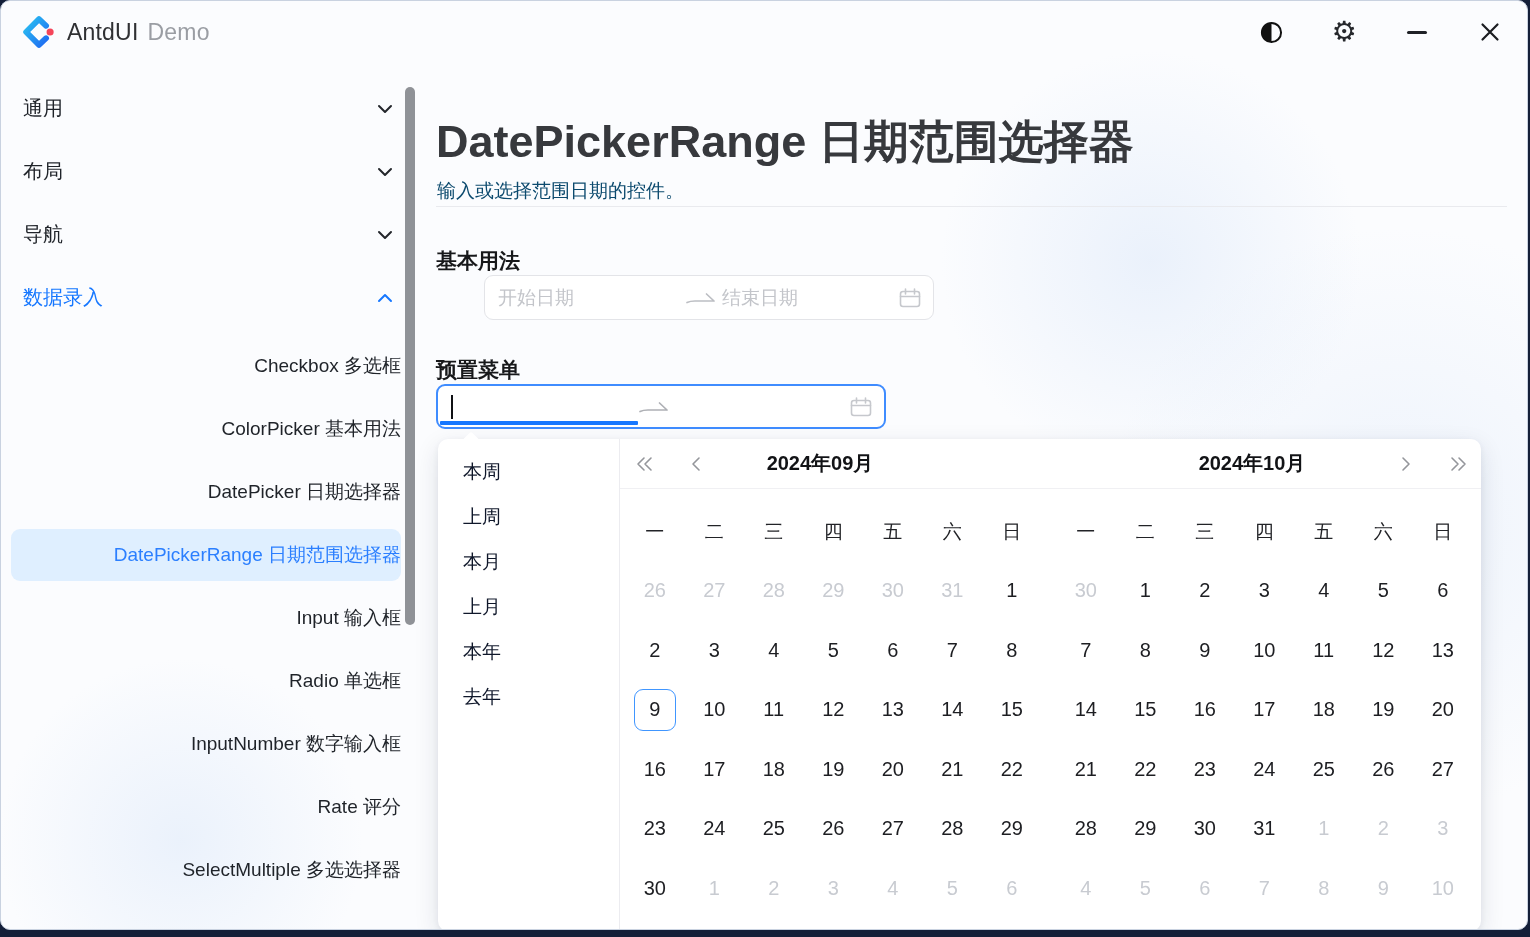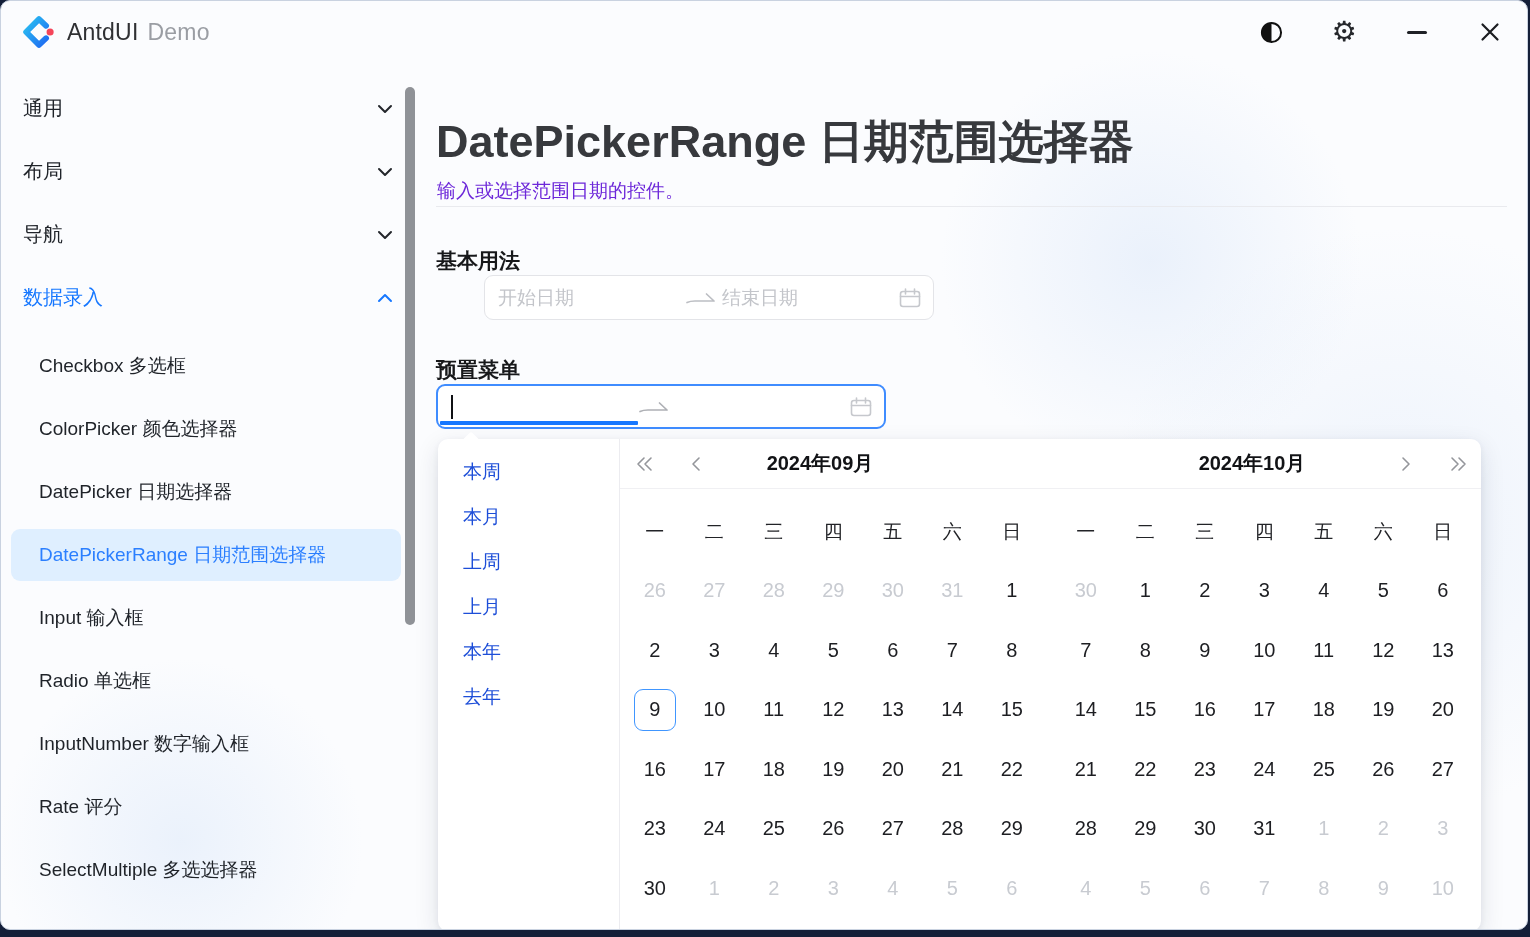--- a/index.html
+++ b/index.html
@@ -29,50 +29,50 @@
   .tb-btn{width:32px;height:32px;display:flex;align-items:center;justify-content:center;margin-left:41px;cursor:pointer;color:#1f2126;}
   .gear-glyph{font-size:28px;line-height:1;color:#26282c;}
   .min-bar{width:20px;height:3px;background:#1f2126;border-radius:2px;}
   
   .sidebar{position:absolute;left:0;top:62px;width:420px;bottom:20px;padding-top:14px;box-sizing:border-box;
     display:flex;flex-direction:column;overflow:hidden;}
   .side-group{height:63px;flex:0 0 63px;display:flex;align-items:center;justify-content:space-between;
     padding:0 28px 0 22px;font-size:20px;color:#1f2329;cursor:pointer;}
   .side-group.active{color:#1677ff;}
   .side-item{height:52px;flex:0 0 52px;margin:11px 20px 0 10px;padding-left:28px;display:flex;align-items:center;
-    border-radius:9px;font-size:19px;color:#1f2329;cursor:pointer;}
+    border-radius:9px;font-size:19px;color:#1f2329;cursor:pointer;justify-content:flex-end;}
   .side-item.selected{background:#dfefff;color:#2b7fff;}
   .chev{flex:0 0 auto;}
   .side-scrollbar{position:absolute;left:403px;top:76px;width:12px;height:846px;}
   .side-scroll-thumb{position:absolute;left:1px;top:10px;width:10px;height:538px;background:#8f9297;border-radius:6px;}
   
   .main{position:absolute;left:435px;top:62px;right:0;bottom:7px;}
   .page-title{position:absolute;left:0;top:22px;font-size:45px;font-weight:600;color:#37393d;line-height:54px;}
-  .page-desc{position:absolute;left:1px;top:96px;font-size:19px;color:#6d28d9;}
+  .page-desc{position:absolute;left:1px;top:96px;font-size:19px;color:#0c4a6e;}
   .divider{position:absolute;left:0;right:20px;top:143px;height:1px;background:#e9eaee;}
   .sec-heading{position:absolute;left:0;font-size:21px;font-weight:600;color:#17181a;line-height:26px;}
   .sec-heading.h1{top:168px;}
   .sec-heading.h2{top:277px;}
   .range-input{position:absolute;left:0;width:450px;height:45px;box-sizing:border-box;background:#fff;border-radius:9px;}
   .range-input.idle{top:212px;border:1.5px solid #e3e4e8;margin-left:48px;}
   .range-input.focused{top:321px;border:2.5px solid #3f8cff;}
   .ph{position:absolute;top:0;height:100%;display:flex;align-items:center;font-size:19px;color:#c3c5ca;}
   .ph.start{left:13px;}
   .ph.end{left:237px;}
   .swap-arrow{position:absolute;left:200px;top:50%;transform:translateY(-50%);}
   .cal-glyph{position:absolute;right:12px;top:50%;transform:translateY(-50%);}
   .caret-bar{position:absolute;left:13px;top:50%;transform:translateY(-50%);width:2px;height:24px;background:#101114;}
   .active-underline{position:absolute;left:2px;bottom:2px;width:198px;height:4px;background:#1677ff;border-radius:1px;}
   
   .popover{position:absolute;left:437px;top:438px;width:1043px;height:492px;background:#fff;border-radius:10px;
     box-shadow:0 8px 24px rgba(15,30,60,.12),0 2px 6px rgba(15,30,60,.06);}
   .popover::before{content:'';position:absolute;top:-5px;left:27px;width:12px;height:12px;background:#fff;
     transform:rotate(45deg);border-radius:2px;}
   .presets{position:absolute;left:0;top:10px;width:181px;}
-  .preset-item{height:45px;display:flex;align-items:center;padding-left:25px;font-size:19px;color:#1d4ed8;cursor:pointer;}
+  .preset-item{height:45px;display:flex;align-items:center;padding-left:25px;font-size:19px;color:#0f172a;cursor:pointer;}
   .vdiv{position:absolute;left:181px;top:0;bottom:0;width:1px;background:#ececf0;}
   .cal-header{position:absolute;left:182px;right:0;top:0;height:49px;border-bottom:1px solid #f0f0f3;text-decoration:underline;}
   .nav-btn{position:absolute;top:0;height:49px;width:24px;display:flex;align-items:center;justify-content:center;cursor:pointer;}
   .nav-prev-year{left:13px;} .nav-prev-month{left:64px;}
   .nav-next-month{left:774px;} .nav-next-year{left:826px;}
   .m-title{position:absolute;top:0;height:49px;line-height:49px;font-size:20px;font-weight:700;color:#121316;transform:translateX(-50%);}
   .m-title.t0{left:200px;} .m-title.t1{left:632px;}
   .month{position:absolute;top:0;width:417px;height:100%;}
   .month.m0{left:187px;} .month.m1{left:618px;}
   .weekdays{position:absolute;left:0;top:71px;display:grid;grid-template-columns:repeat(7,59.5px);height:44px;}
@@ -148,21 +148,21 @@
       <div class="side-group active">
         <span>数据录入</span>
         <svg class="chev" width="16" height="10" viewBox="0 0 16 10">
           <path d="M2 8 L8 2 L14 8" fill="none" stroke="#1677ff" stroke-width="2" stroke-linecap="round" stroke-linejoin="round"></path>
         </svg>
       </div>
       <div class="side-item">
         <span>Checkbox 多选框</span>
       </div>
       <div class="side-item">
-        <span>ColorPicker 颜色选择器</span>
+        <span>ColorPicker 基本用法</span>
       </div>
       <div class="side-item">
         <span>DatePicker 日期选择器</span>
       </div>
       <div class="side-item selected">
         <span>DatePickerRange 日期范围选择器</span>
       </div>
       <div class="side-item">
         <span>Input 输入框</span>
       </div>
@@ -220,22 +220,22 @@
           <rect x="1.5" y="4" width="19" height="15" rx="2.5" fill="none" stroke="#c6c8cd" stroke-width="1.6"></rect>
           <path d="M6.5 1.5 V6.5 M15.5 1.5 V6.5 M1.5 9 H20.5" stroke="#c6c8cd" stroke-width="1.6" stroke-linecap="round"></path>
         </svg>
       </span>
       <span class="active-underline"></span>
     </div>
 
     <div class="popover" style="left:2px;top:376px;">
       <div class="presets" id="presets">
           <div class="preset-item">本周</div>
+          <div class="preset-item">上周</div>
           <div class="preset-item">本月</div>
-          <div class="preset-item">上周</div>
           <div class="preset-item">上月</div>
           <div class="preset-item">本年</div>
           <div class="preset-item">去年</div>
         </div>
       <div class="vdiv"></div>
 
       <div class="cal-header">
         <div class="nav-btn nav-prev-year">
           <svg width="20" height="16" viewBox="0 0 20 16">
             <path d="M9 2 L3 8 L9 14 M16 2 L10 8 L16 14" fill="none" stroke="#94969b" stroke-width="1.6" stroke-linecap="round" stroke-linejoin="round"></path>

